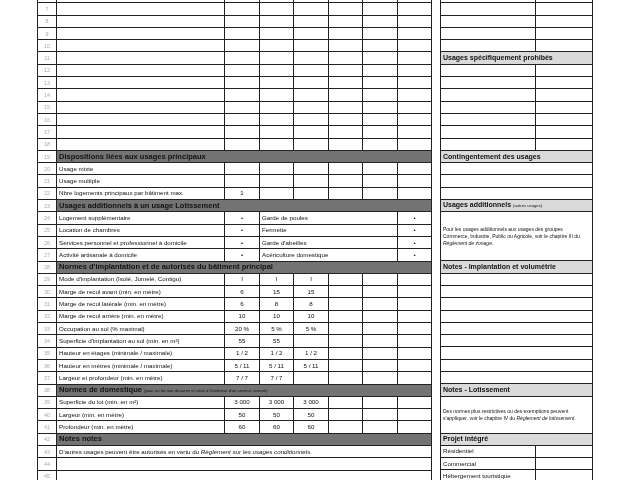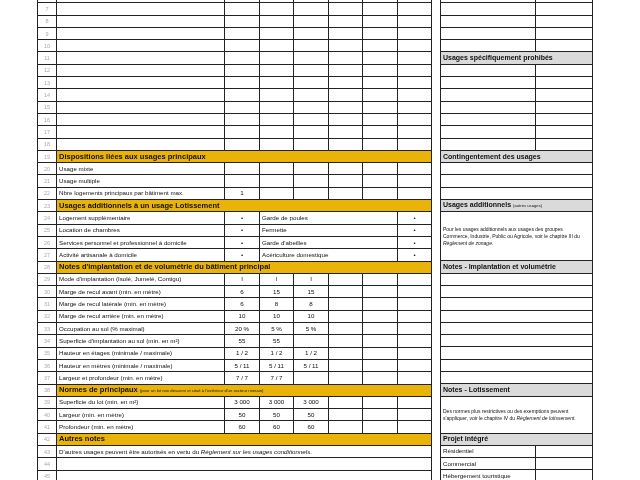--- a/index.html
+++ b/index.html
@@ -3,21 +3,21 @@
 <meta charset="utf-8">
 <style>
   html,body{margin:0;padding:0;background:#fff;}
   body{width:640px;height:480px;overflow:hidden;position:relative;font-family:"Liberation Sans",sans-serif;color:#111;}
   #left{position:absolute;left:37px;top:-10px;width:394px;}
   #right{position:absolute;left:440px;top:-10px;width:153px;}
   table{border-collapse:collapse;table-layout:fixed;width:100%;}
   td{border:1.3px solid #222;padding:0 2px;height:12.3px;line-height:10px;font-size:6.2px;white-space:nowrap;overflow:hidden;box-sizing:border-box;}
   td.num{color:#aaa;text-align:center;font-size:5.5px;border-right:1.3px solid #222;}
   td.val{text-align:center;}
-  tr.hdr td{background:#eab308;font-weight:bold;font-size:7.5px;}
+  tr.hdr td{background:#737373;font-weight:bold;font-size:7.5px;}
   tr.hdr td.num{background:#fff;font-weight:normal;font-size:5.5px;}
   .sub{font-weight:normal;font-size:4.2px;}
   .rhdr td{background:#dadada;font-weight:bold;font-size:7px;}
   .note td{white-space:normal;font-size:5px;line-height:7px;vertical-align:middle;padding:3px 2px;}
   i{font-style:italic;}
 </style>
 </head>
 <body>
 
 <div id="left" data-name="zone-grid-table">
@@ -224,21 +224,21 @@
         </tr>
         <tr data-name="table-row">
           <td class="num" data-name="row-number">27</td>
           <td data-name="row-label">Activité artisanale à domicile</td>
           <td class="val" data-name="bullet-mark">•</td>
           <td colspan="4" data-name="row-label-secondary">Acériculture domestique</td>
           <td class="val" data-name="bullet-mark">•</td>
         </tr>
         <tr data-name="section-normes-implantation" class="hdr">
           <td class="num" data-name="row-number">28</td>
-          <td colspan="7" data-name="section-title"><span data-name="section-title-text">Notes d'implantation et de volumétrie du bâtiment principal</span></td>
+          <td colspan="7" data-name="section-title"><span data-name="section-title-text">Normes d'implantation et de autorisés du bâtiment principal</span></td>
         </tr>
         <tr data-name="table-row">
           <td class="num" data-name="row-number">29</td>
           <td data-name="row-label">Mode d'implantation (Isolé, Jumelé, Contigu)</td>
           <td class="val" data-name="zone-cell">I</td>
           <td class="val" data-name="zone-cell">I</td>
           <td class="val" data-name="zone-cell">I</td>
           <td class="val" data-name="zone-cell"></td>
           <td class="val" data-name="zone-cell"></td>
           <td class="val" data-name="zone-cell"></td>
@@ -318,21 +318,21 @@
           <td data-name="row-label">Largeur et profondeur (min. en mètre)</td>
           <td class="val" data-name="zone-cell">7 / 7</td>
           <td class="val" data-name="zone-cell">7 / 7</td>
           <td class="val" data-name="zone-cell"></td>
           <td class="val" data-name="zone-cell"></td>
           <td class="val" data-name="zone-cell"></td>
           <td class="val" data-name="zone-cell"></td>
         </tr>
         <tr data-name="section-normes-lotissement" class="hdr">
           <td class="num" data-name="row-number">38</td>
-          <td colspan="7" data-name="section-title"><span data-name="section-title-text">Normes de principaux</span> <span class="sub" data-name="section-subtitle">(pour un lot non desservi et situé à l'extérieur d'un secteur riverain)</span></td>
+          <td colspan="7" data-name="section-title"><span data-name="section-title-text">Normes de domestique</span> <span class="sub" data-name="section-subtitle">(pour un lot non desservi et situé à l'extérieur d'un secteur riverain)</span></td>
         </tr>
         <tr data-name="table-row">
           <td class="num" data-name="row-number">39</td>
           <td data-name="row-label">Superficie du lot (min. en m²)</td>
           <td class="val" data-name="zone-cell">3 000</td>
           <td class="val" data-name="zone-cell">3 000</td>
           <td class="val" data-name="zone-cell">3 000</td>
           <td class="val" data-name="zone-cell"></td>
           <td class="val" data-name="zone-cell"></td>
           <td class="val" data-name="zone-cell"></td>
@@ -352,21 +352,21 @@
           <td data-name="row-label">Profondeur (min. en mètre)</td>
           <td class="val" data-name="zone-cell">60</td>
           <td class="val" data-name="zone-cell">60</td>
           <td class="val" data-name="zone-cell">60</td>
           <td class="val" data-name="zone-cell"></td>
           <td class="val" data-name="zone-cell"></td>
           <td class="val" data-name="zone-cell"></td>
         </tr>
         <tr data-name="section-autres-notes" class="hdr">
           <td class="num" data-name="row-number">42</td>
-          <td colspan="7" data-name="section-title"><span data-name="section-title-text">Autres notes</span></td>
+          <td colspan="7" data-name="section-title"><span data-name="section-title-text">Notes notes</span></td>
         </tr>
         <tr data-name="table-row">
           <td class="num" data-name="row-number">43</td>
           <td colspan="7" data-name="note-text"><span data-name="note-text-part">D'autres usages peuvent être autorisés en vertu du </span><i data-name="note-reglement-ref">Règlement sur les usages conditionnels</i><span data-name="note-text-part">.</span></td>
         </tr>
         <tr data-name="table-row">
           <td class="num" data-name="row-number">44</td>
           <td colspan="7" data-name="note-text"><span data-name="note-text-part"></span><i data-name="note-reglement-ref"></i><span data-name="note-text-part"></span></td>
         </tr>
         <tr data-name="table-row">

